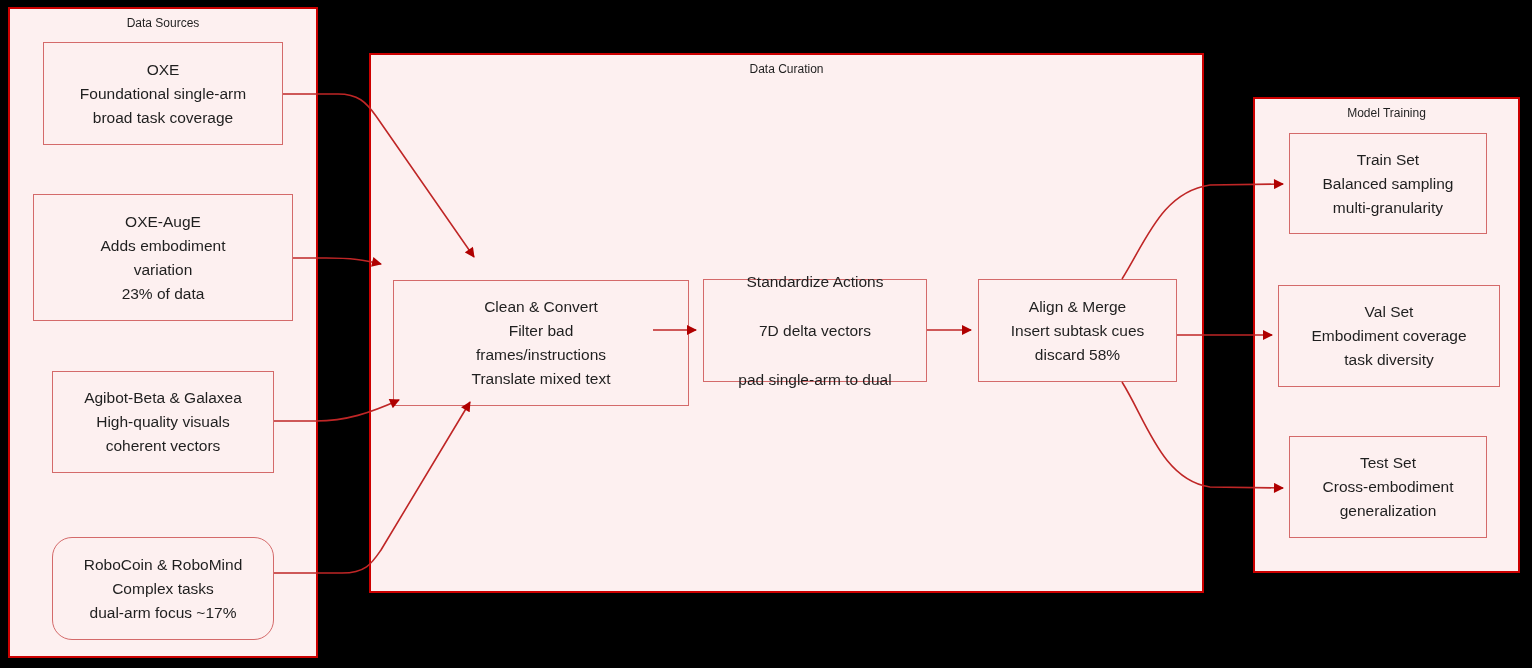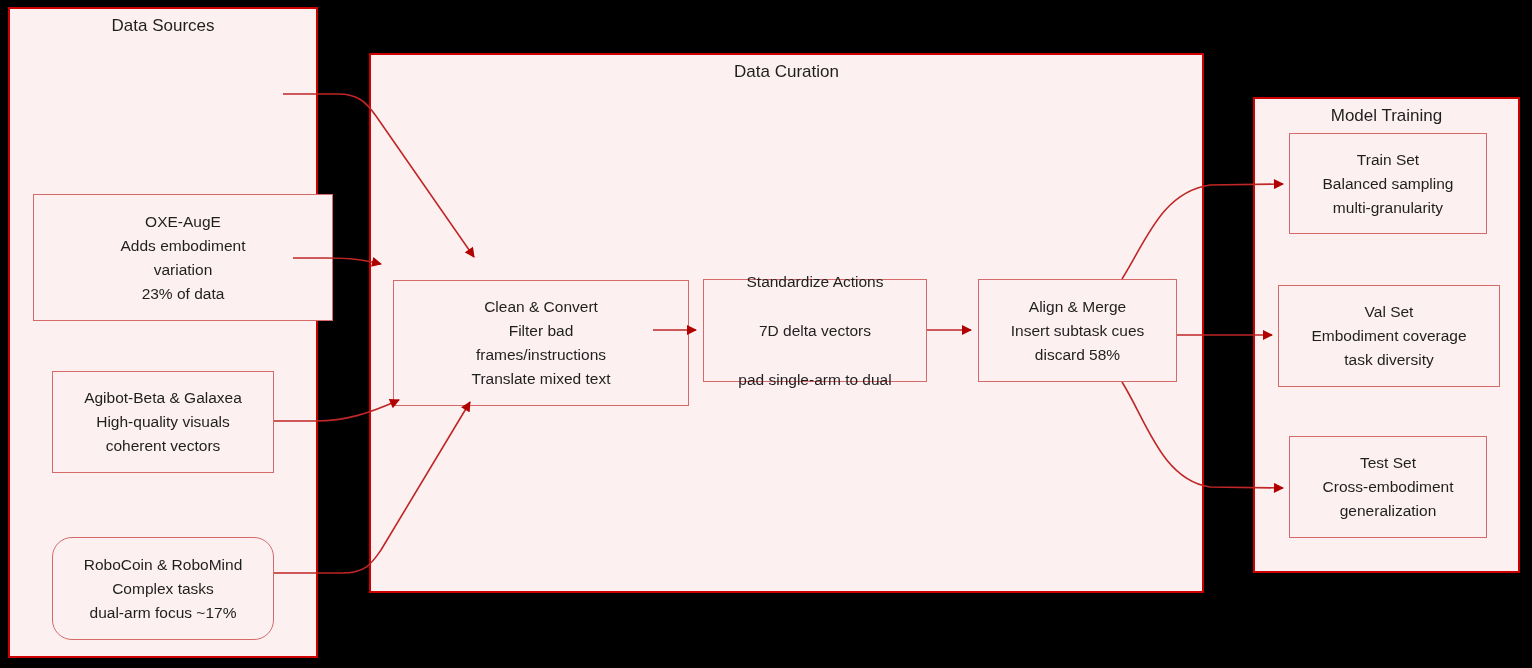--- a/index.html
+++ b/index.html
@@ -22,21 +22,21 @@
     overflow: hidden;
   }
   .container {
     position: absolute;
     background: var(--panel-fill);
     border: 2px solid var(--panel-border);
   }
   .container-title {
     padding-top: 7px;
     text-align: center;
-    font-size: 17px;
+    font-size: 12px;
     color: var(--text);
   }
   .node {
     position: absolute;
     background: var(--panel-fill);
     border: 1.5px solid var(--node-border);
     display: flex;
     flex-direction: column;
     justify-content: center;
     align-items: center;
@@ -67,22 +67,27 @@
   </div>
 
   <div class="container" style="left:369px; top:53px; width:835px; height:540px;">
     <div class="container-title">Data Curation</div>
   </div>
 
   <div class="container" style="left:1253px; top:97px; width:267px; height:476px;">
     <div class="container-title">Model Training</div>
   </div>
 
+  <div class="node" style="left:43px; top:42px; width:240px; height:103px;">
+    <div>OXE</div>
+    <div>Foundational single-arm</div>
+    <div>broad task coverage</div>
+  </div>
 
-  <div class="node" style="left:33px; top:194px; width:300px; height:127px;">
+  <div class="node" style="left:33px; top:194px; width:260px; height:127px;">
     <div>OXE-AugE</div>
     <div>Adds embodiment</div>
     <div>variation</div>
     <div>23% of data</div>
   </div>
 
   <div class="node" style="left:52px; top:371px; width:222px; height:102px;justify-content:center;">
     <div>Agibot-Beta &amp; Galaxea</div>
     <div>High-quality visuals</div>
     <div>coherent vectors</div>

